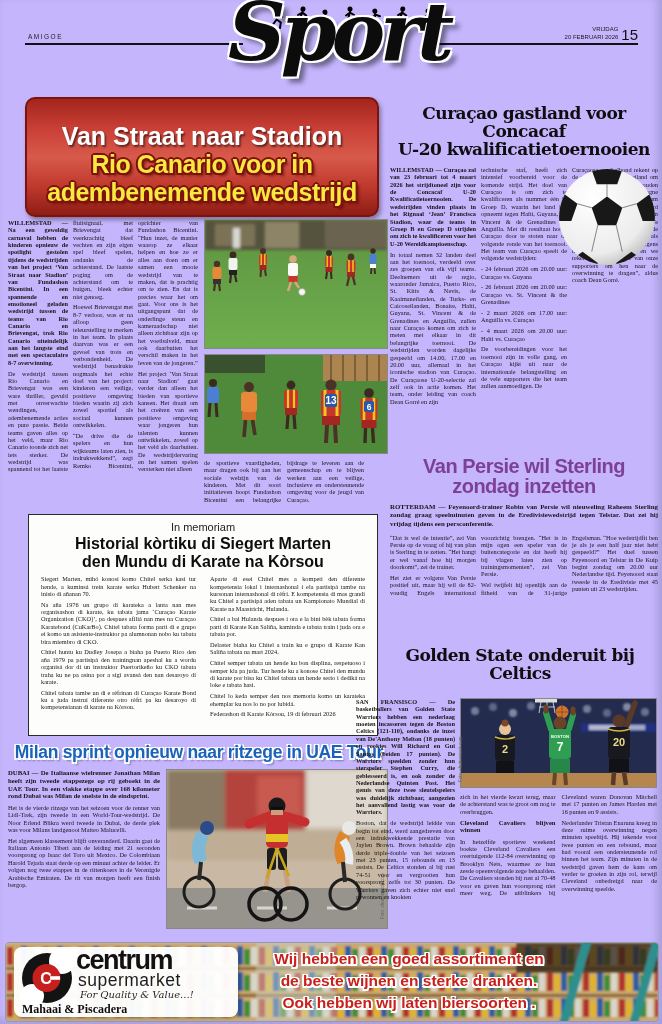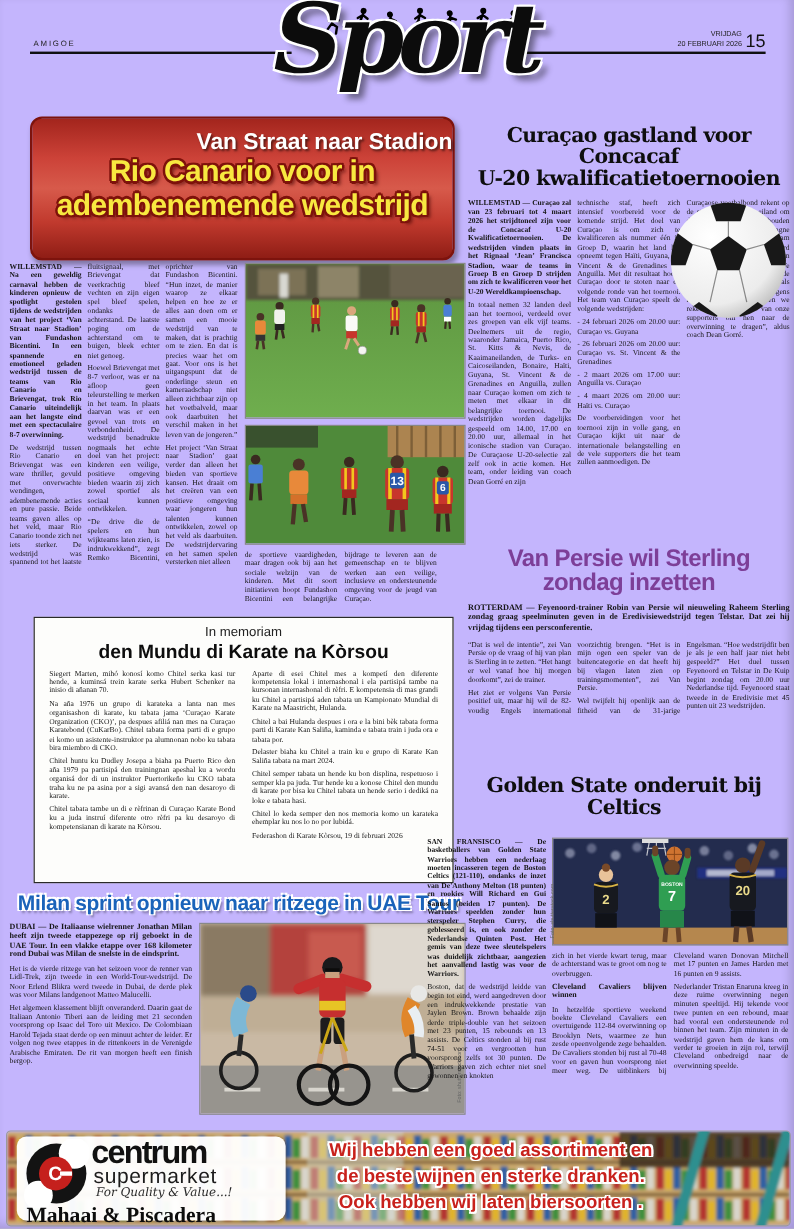--- a/index.html
+++ b/index.html
@@ -26,22 +26,22 @@
   .bodytext{font-size:6.3px;line-height:1.17;text-align:justify;color:#161616;}
   .bodytext p{margin:0 0 3.5px;}
   p.lead{font-weight:bold;}
   .cols2{column-count:2;column-gap:6px;}
   .cols3{column-count:3;column-gap:5px;}
   
   .redbox{position:absolute;left:25px;top:97px;width:350px;height:116px;border-radius:10px;
           border:2px solid #7d130d;box-shadow:2px 3px 4px rgba(0,0,0,.35);
           background:linear-gradient(180deg,#a3251d 0%,#cc4238 28%,#d75a4b 50%,#c13a2e 74%,#8f1d15 100%);
           text-align:center;font-family:"Liberation Sans",sans-serif;}
-  .kicker{margin-top:9px;font-size:19px;font-weight:bold;color:#fff;
-          text-shadow:1.5px 1.5px 2px rgba(0,0,0,.55);text-align:right;}
+  .kicker{margin-top:23px;font-size:25px;font-weight:bold;color:#fff;
+          text-shadow:1.5px 1.5px 2px rgba(0,0,0,.55);}
   .yellowline{font-size:25px;font-weight:bold;color:#f8e840;line-height:1.1;letter-spacing:-.5px;
           text-shadow:-1.5px -1.5px 0 #7e120b,1.5px -1.5px 0 #7e120b,-1.5px 1.5px 0 #7e120b,
                       1.5px 1.5px 0 #7e120b,0 2px 0 #7e120b,2px 0 0 #7e120b,0 -2px 0 #7e120b,
                       -2px 0 0 #7e120b,3px 3px 3px rgba(60,0,0,.6);}
   
   .rio-body{position:absolute;left:8px;top:219px;width:380px;height:292px;display:flex;gap:6px;}
   .rio-text{width:190px;height:290px;overflow:hidden;}
   .rio-right{width:160px;}
   .photo{display:block;border:1px solid #888;}
   .rio-caption{margin-top:5px;height:52px;overflow:hidden;}
@@ -94,21 +94,21 @@
   .ad-panel{position:absolute;left:8px;top:4px;width:224px;height:70px;background:rgba(255,255,255,.96);
             border-radius:8px;box-shadow:1px 1px 3px rgba(0,0,0,.3);}
   .ad-logo{position:absolute;left:6px;top:2px;}
   .brand1{position:absolute;left:62px;top:0px;font-family:"Liberation Sans",sans-serif;font-weight:bold;
           font-size:27px;letter-spacing:-1.5px;color:#111;line-height:1;}
   .brand2{position:absolute;left:64px;top:25px;font-family:"Liberation Sans",sans-serif;
           font-size:17.5px;letter-spacing:.5px;color:#1c1c1c;line-height:1;}
   .tagline{position:absolute;left:66px;top:42px;font-family:"DejaVu Serif",serif;font-style:italic;
            font-size:10px;color:#2a2a2a;}
   .locations{position:absolute;left:8px;top:55px;font-family:"Liberation Serif",serif;font-weight:bold;
-             font-size:18px;color:#0d0d0d;}
+             font-size:12px;color:#0d0d0d;}
   .ad-msg{position:absolute;left:238px;top:5px;width:330px;text-align:center;
           font-family:"Liberation Sans",sans-serif;font-weight:bold;font-size:15.5px;line-height:1.42;
           color:#c8211c;
           text-shadow:-1.5px -1.5px 0 #fff,1.5px -1.5px 0 #fff,-1.5px 1.5px 0 #fff,1.5px 1.5px 0 #fff,
                       0 1.5px 0 #fff,0 -1.5px 0 #fff,1.5px 0 0 #fff,-1.5px 0 0 #fff;}
 </style>
 </head>
 <body>
 
 <div class="page">
@@ -338,20 +338,21 @@
     <div class="pbody bodytext cols3">
       <p>“Dat is wel de intentie”, zei Van Persie op de vraag of hij van plan is Sterling in te zetten. “Het hangt er wel vanaf hoe hij morgen doorkomt”, zei de trainer.</p>
       <p>Het ziet er volgens Van Persie positief uit, maar hij wil de 82-voudig Engels international voorzichtig brengen. “Het is in mijn ogen een speler van de buitencategorie en dat heeft hij bij vlagen laten zien op trainingsmomenten”, zei Van Persie.</p>
       <p>Wel twijfelt hij openlijk aan de fitheid van de 31-jarige Engelsman. “Hoe wedstrijdfit ben je als je een half jaar niet hebt gespeeld?” Het duel tussen Feyenoord en Telstar in De Kuip begint zondag om 20.00 uur Nederlandse tijd. Feyenoord staat tweede in de Eredivisie met 45 punten uit 23 wedstrijden.</p>
     </div>
   </div>
 
   <div class="memoriam">
     <p class="mem-label">In memoriam</p>
     <div class="mem-head">
+      <span style="display:block">Historial kòrtiku di Siegert Marten</span>
       <span style="display:block">den Mundu di Karate na Kòrsou</span>
     </div>
     <div class="mem-cols bodytext">
       <p>Siegert Marten, mihó konosí komo Chitel serka kasi tur hende, a kuminsá trein karate serka Hubert Schenker na inisio di añanan 70.</p>
       <p>Na aña 1976 un grupo di karateka a lanta nan mes organisashon di karate, ku tabata jama ‘Curaçao Karate Organization (CKO)’, pa despues afiliá nan mes na Curaçao Karatebond (CuKarBo). Chitel tabata forma parti di e grupo ei komo un asistente-instruktor pa alumnonan nobo ku tabata bira miembro di CKO.</p>
       <p>Chitel huntu ku Dudley Josepa a biaha pa Puerto Rico den aña 1979 pa partisipá den trainingnan apeshal ku a wordu organisá dor di un instruktor Puertorikeño ku CKO tabata traha ku ne pa asina por a sigi avansá den nan desaroyo di karate.</p>
       <p>Chitel tabata tambe un di e rèfrinan di Curaçao Karate Bond ku a juda instruí diferente otro rèfri pa ku desaroyo di kompetensianan di karate na Kòrsou.</p>
       <p>Aparte di esei Chitel mes a kompetí den diferente kompetensia lokal i internashonal i ela partisipá tambe na kursonan internashonal di rèfri. E kompetensia di mas grandi ku Chitel a partisipá aden tabata un Kampionato Mundial di Karate na Maastricht, Hulanda.</p>
       <p>Chitel a bai Hulanda despues i ora e la bini bèk tabata forma parti di Karate Kan Saliña, kaminda e tabata train i juda ora e tabata por.</p>
       <p>Delaster biaha ku Chitel a train ku e grupo di Karate Kan Saliña tabata na mart 2024.</p>

